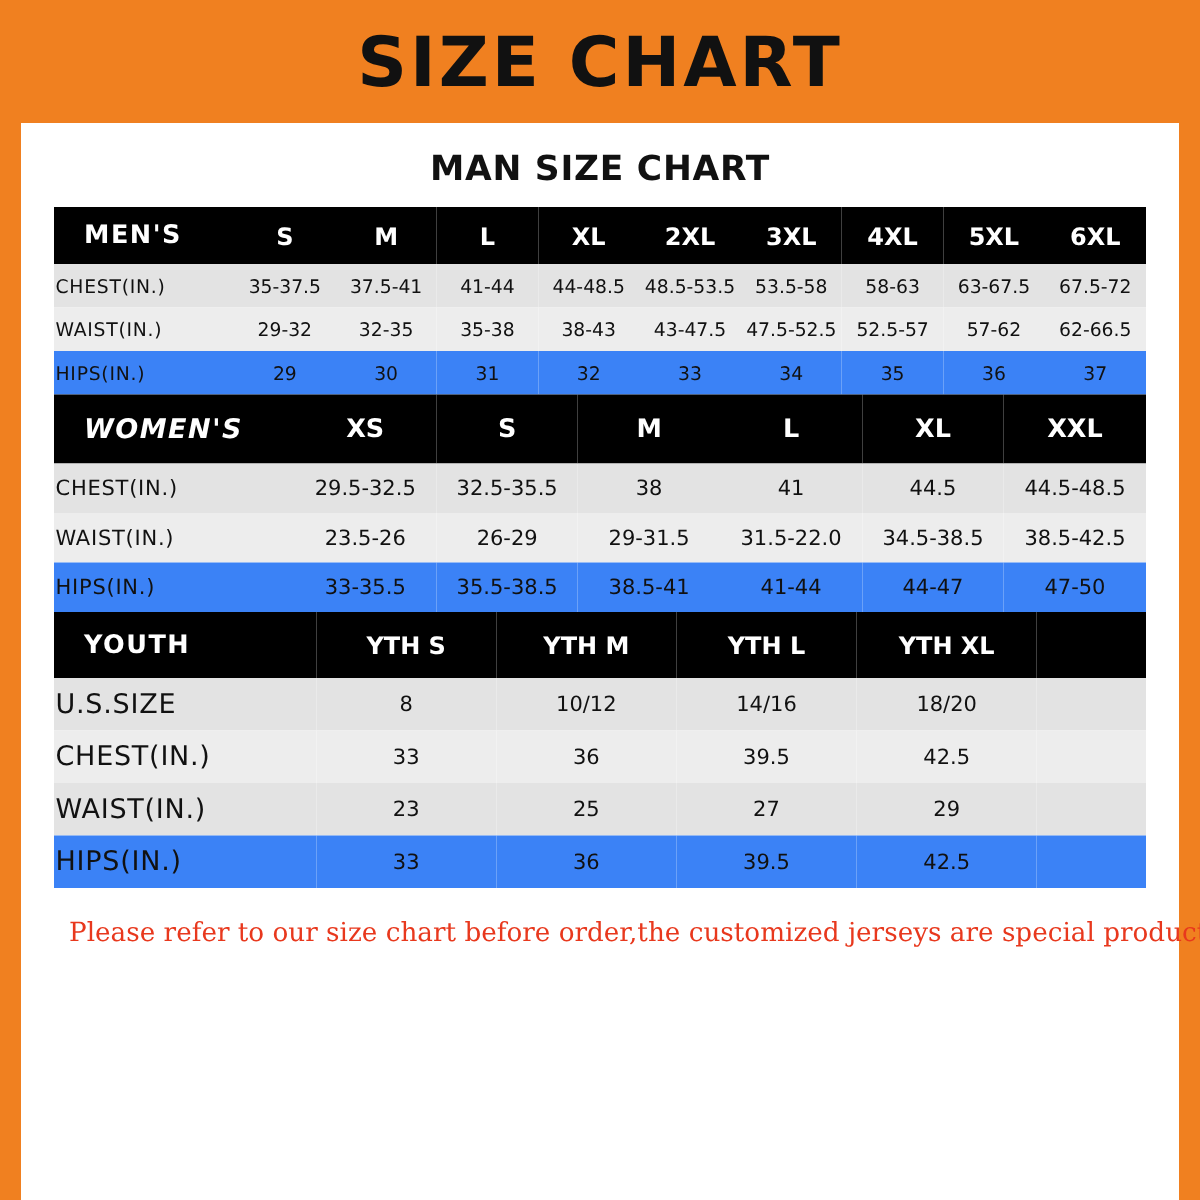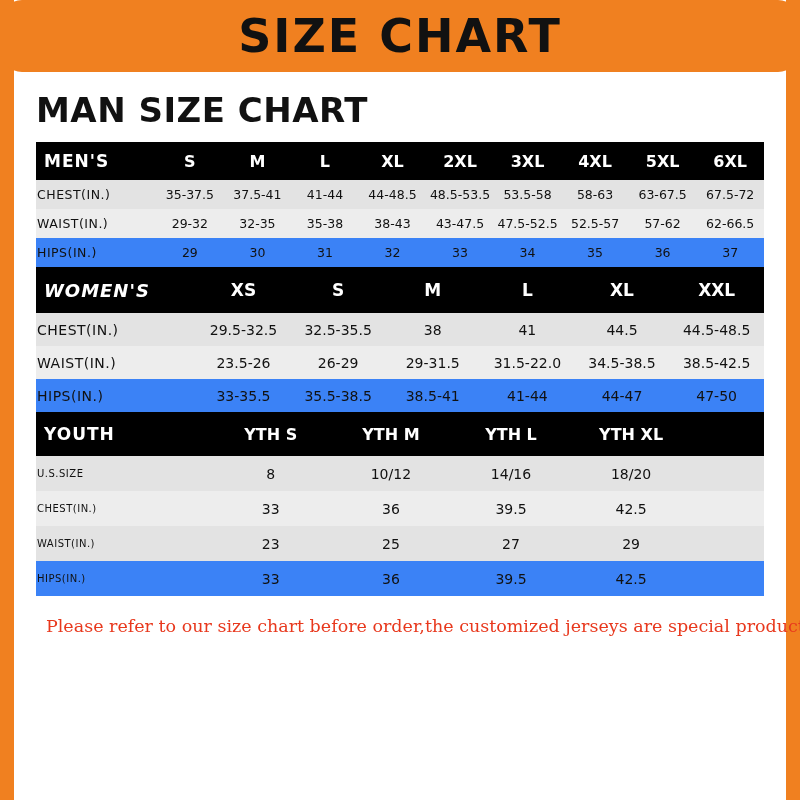--- a/index.html
+++ b/index.html
@@ -16,47 +16,47 @@
   .page {
     position: relative;
     width: 800px;
     height: 800px;
     box-sizing: border-box;
     border-left: 14px solid #f08020;
     border-right: 14px solid #f08020;
     background: #ffffff;
   }
   .header-band {
-    height: 72px;
+    height: 82px;
     background: #f08020;
     display: flex;
     align-items: center;
     justify-content: center;
     margin-left: -14px;
     margin-right: -14px;
     padding-left: 14px;
     padding-right: 14px;
     box-sizing: content-box;
-    border-radius: 22px;
   }
   .header-title {
     font-family: "DejaVu Sans", sans-serif;
     font-weight: bold;
     font-size: 46px;
     letter-spacing: 2px;
     color: #111111;
     line-height: 1;
   }
   .content {
     padding: 0 22px;
   }
   .section-title {
+    text-align: center;
     font-family: "DejaVu Sans", sans-serif;
     font-weight: bold;
-    font-size: 34px;
+    font-size: 23px;
     color: #111111;
     letter-spacing: 0.5px;
   }
   .t1 { margin-top: 18px; margin-bottom: 12px; }
   .t2 { margin-top: 22px; margin-bottom: 14px; }
   .t3 { margin-top: 26px; margin-bottom: 14px; }
 
   table.size-table {
     width: 100%;
     border-collapse: collapse;
@@ -71,21 +71,21 @@
   
   table.size-table thead tr {
     background: #000000;
   }
   table.size-table thead th {
     color: #ffffff;
     font-weight: bold;
   }
   table.size-table thead th.rowhead {
     text-align: left;
-    padding-left: 8px;
+    padding-left: 20px;
     letter-spacing: 1px;
   }
   table.size-table tbody td {
     color: #111111;
   }
   table.size-table tbody td.rowhead {
     text-align: left;
     padding-right: 18px;
     letter-spacing: 0.5px;
   }
@@ -102,21 +102,21 @@
   
   #women-table thead th { font-size: 17px; height: 44px; }
   #women-table thead th.rowhead { font-size: 18px; font-style: italic; }
   #women-table tbody td { font-size: 14px; height: 31px; }
   #women-table tbody td.rowhead { font-size: 14px; }
 
   
   #youth-table thead th { font-size: 16px; height: 42px; }
   #youth-table thead th.rowhead { font-size: 17px; }
   #youth-table tbody td { font-size: 14px; height: 33px; }
-  #youth-table tbody td.rowhead { font-size: 10px; }
+  #youth-table tbody td.rowhead { font-size: 18px; }
 
   .footer-note {
     margin-top: 18px;
     padding: 0 10px;
     text-align: center;
     color: #e8381d;
     font-family: "DejaVu Serif", serif;
     font-size: 17.5px;
     line-height: 1.45;
   }

